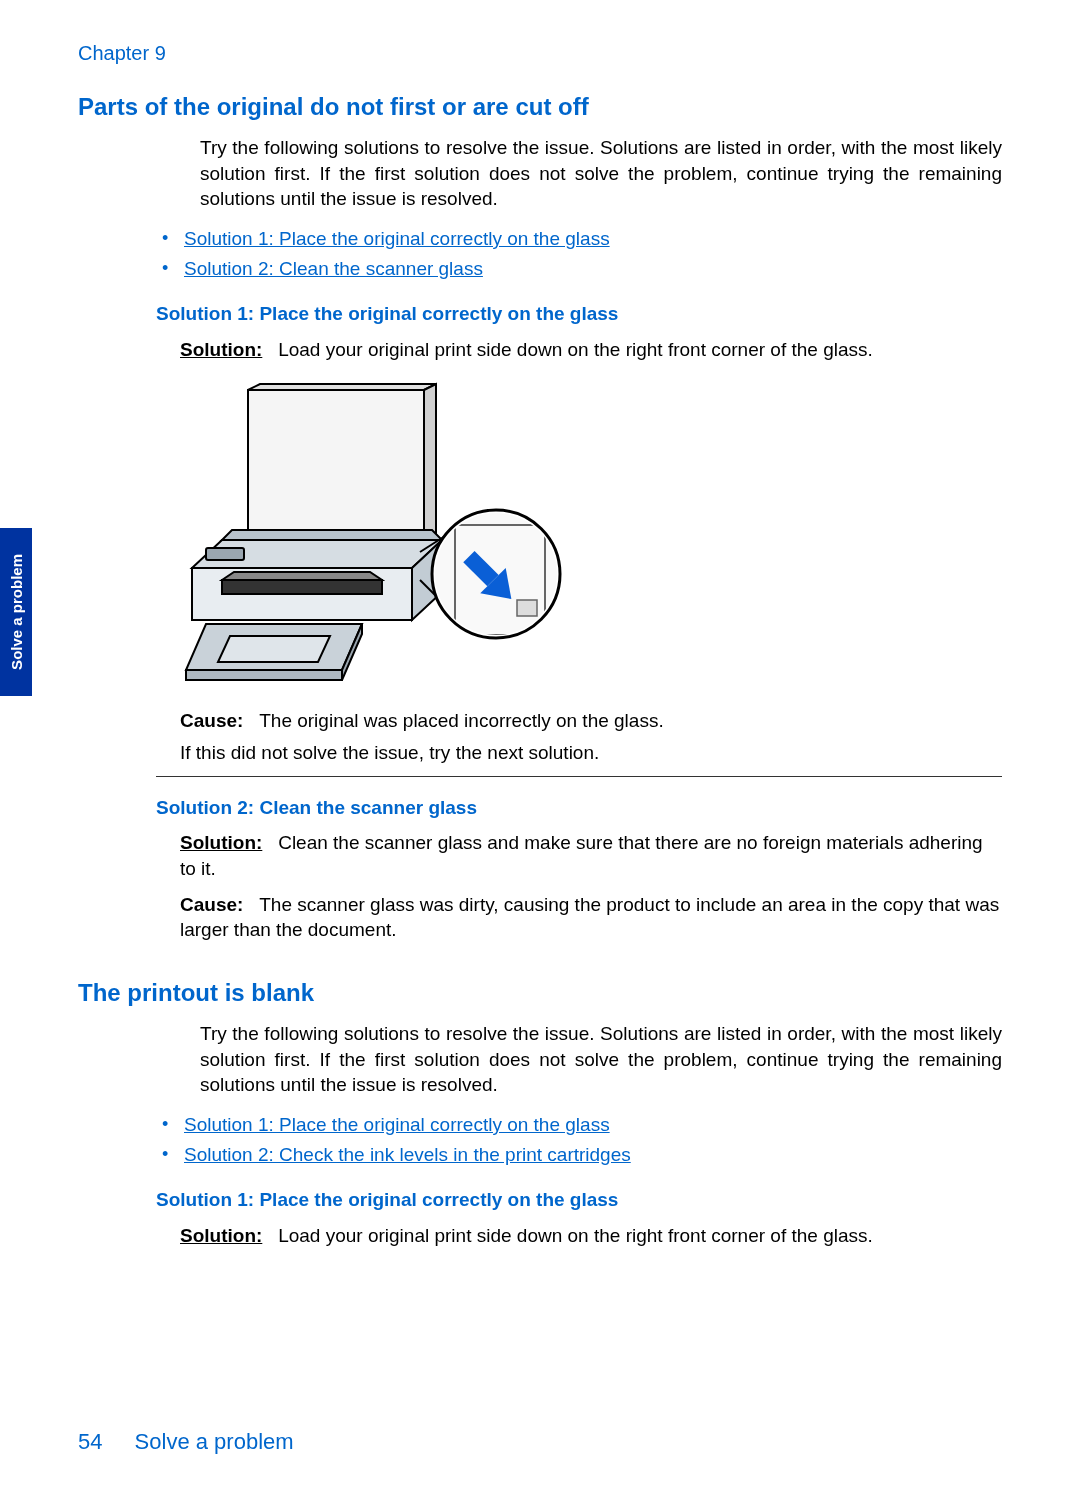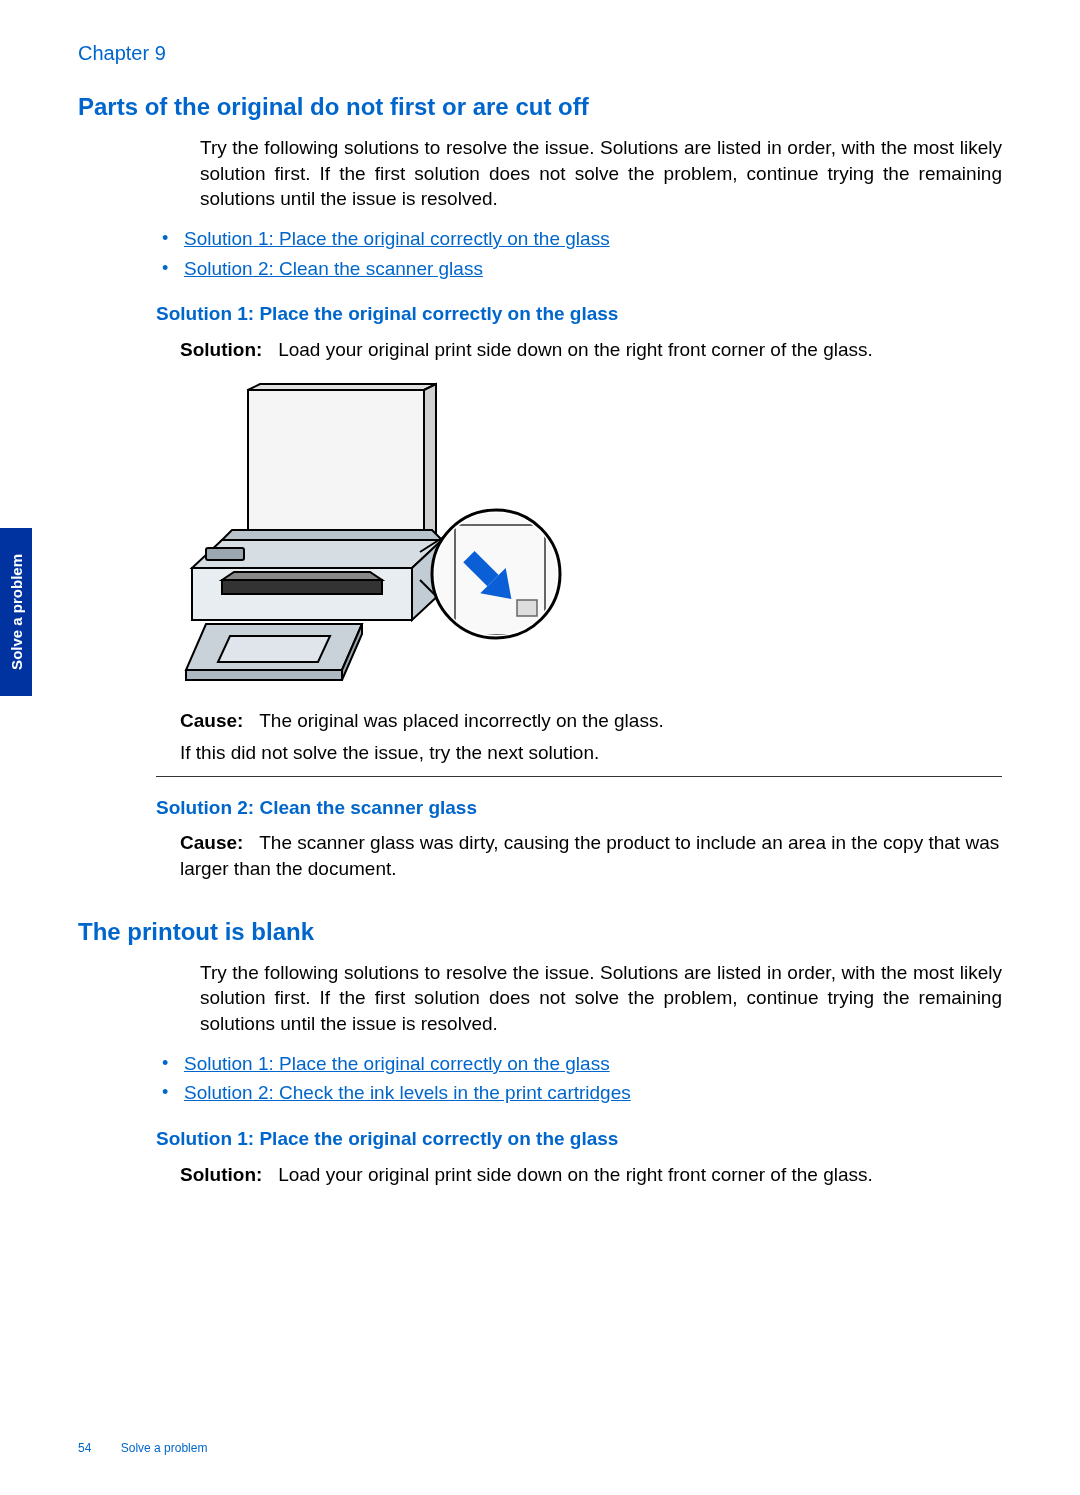--- a/index.html
+++ b/index.html
@@ -61,20 +61,21 @@
     color: #0066cc;
     font-size: 19px;
     font-weight: bold;
     margin: 18px 0 10px 0;
   }
   .sol-line {
     margin: 6px 0;
   }
   .sol-line .label {
     font-weight: bold;
+    text-decoration: underline;
   }
   .sol-body {
     margin-left: 24px;
   }
   .figure-wrap {
     margin: 18px 0 18px -18px;
   }
   .cause-line {
     margin: 10px 0 6px 0;
   }
@@ -105,21 +106,21 @@
   }
   .side-tab span {
     writing-mode: vertical-rl;
     transform: rotate(180deg);
     white-space: nowrap;
   }
   .footer {
     position: absolute;
     left: 78px;
     bottom: 40px;
-    font-size: 12px;
+    font-size: 22px;
     color: #0066cc;
     text-align: right;
   }
   .footer .pn {
     margin-right: 26px;
   }
   .printer-svg { display: block; }
 </style>
 </head>
 <body>
@@ -208,20 +209,23 @@
       <p class="cause-line">
         <span class="label">Cause:</span>&nbsp;&nbsp;&nbsp;<span>The original was placed incorrectly on the glass.</span>
       </p>
       <p class="next-sol">If this did not solve the issue, try the next solution.</p>
     </div>
 
     <hr class="sep">
 
     <div class="h2">Solution 2: Clean the scanner glass</div>
     <div class="sol-body">
+      <p class="sol-line">
+        <span class="label">Solution:</span>&nbsp;&nbsp;&nbsp;<span>Clean the scanner glass and make sure that there are no foreign materials adhering to it.</span>
+      </p>
       <p class="cause-line">
         <span class="label">Cause:</span>&nbsp;&nbsp;&nbsp;<span>The scanner glass was dirty, causing the product to include an area in the copy that was larger than the document.</span>
       </p>
     </div>
   </div>
 
   <div class="h1" style="margin-top:36px;">The printout is blank</div>
 
   <div class="body-indent">
     <p class="intro">Try the following solutions to resolve the issue. Solutions are listed in order, with the most likely solution first. If the first solution does not solve the problem, continue trying the remaining solutions until the issue is resolved.</p>

